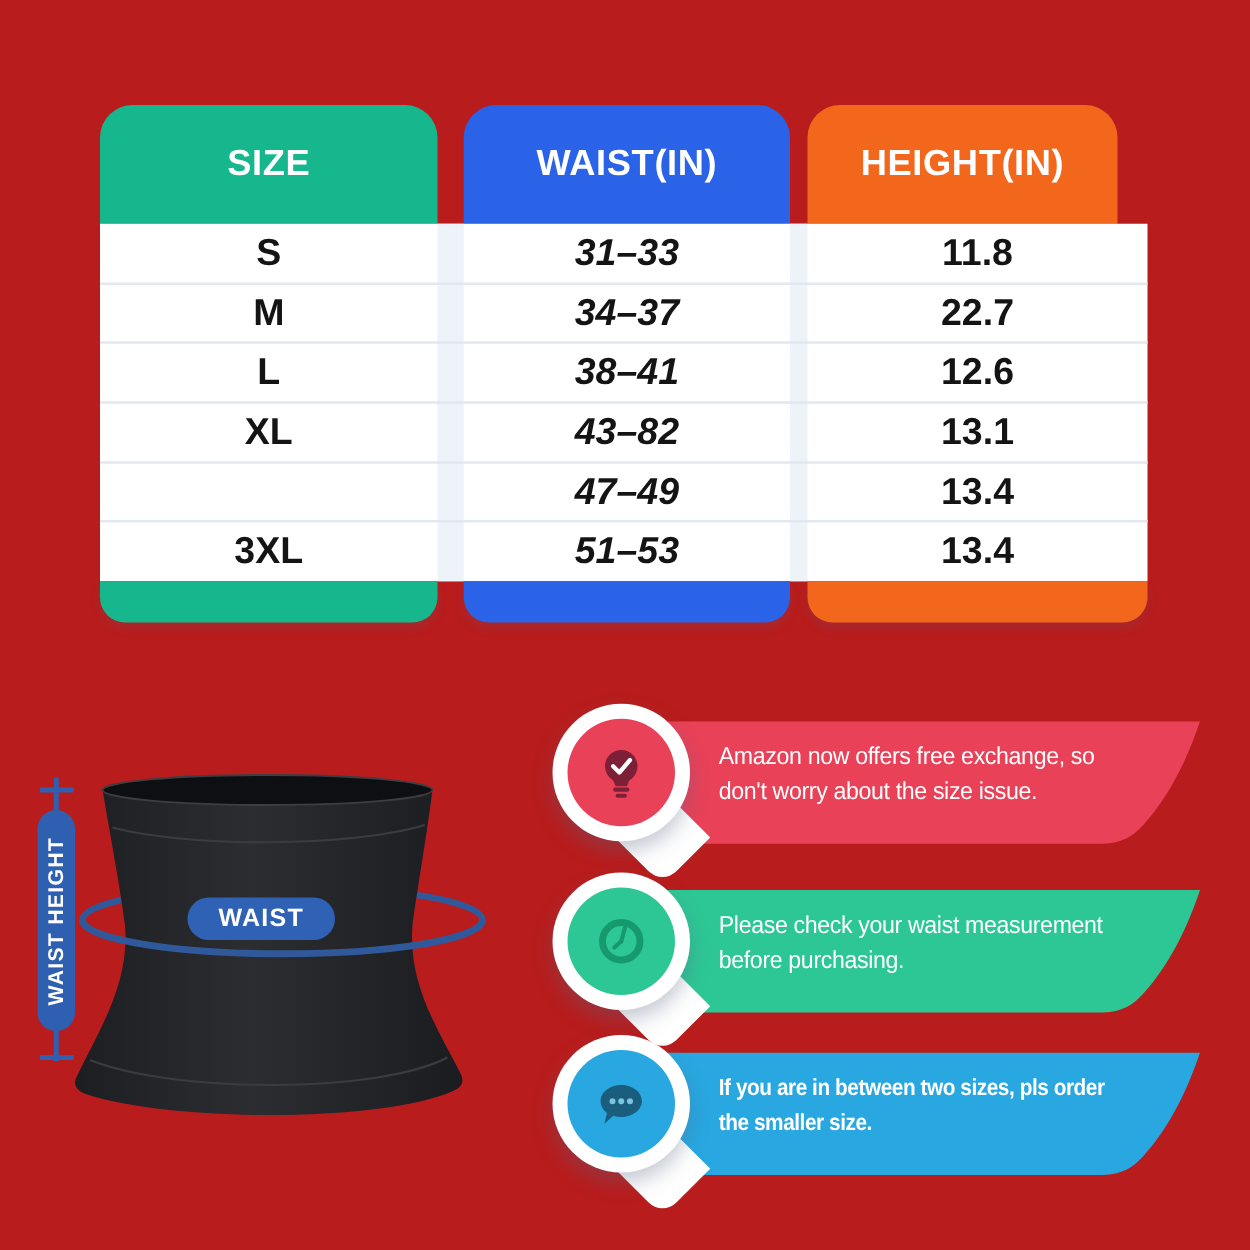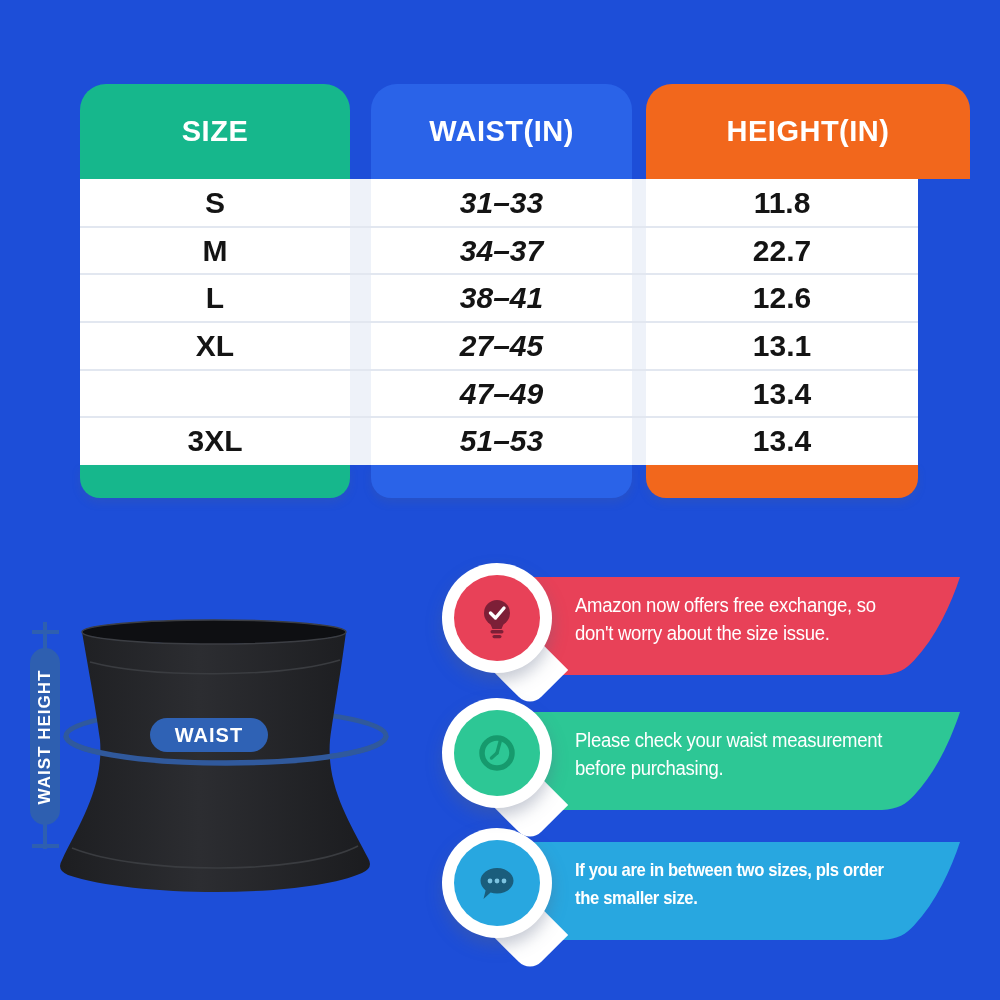--- a/index.html
+++ b/index.html
@@ -1,25 +1,25 @@
 <!DOCTYPE html>
 <html><head>
 <meta charset="utf-8">
 <style>
   html,body{margin:0;padding:0;background:#e9eff8;}
-  .canvas{position:relative;width:1000px;height:1000px;background:#1d4ed8;overflow:hidden;
+  .canvas{position:relative;width:1000px;height:1000px;background:#b91c1c;overflow:hidden;
           font-family:"Liberation Sans",sans-serif;}
 
   
   .tbl-header{position:absolute;top:84px;height:95px;border-radius:26px 26px 0 0;
               display:flex;align-items:center;justify-content:center;
               color:#fff;font-weight:700;font-size:29px;letter-spacing:.5px;}
   .hdr-0{left:80px;width:270px;background:#16b78c;}
   .hdr-1{left:371px;width:261px;background:#2a63e8;}
-  .hdr-2{left:646px;width:324px;background:#f2671c;}
+  .hdr-2{left:646px;width:248px;background:#f2671c;}
 
   .tbl-body{position:absolute;left:80px;top:179px;width:838px;height:286px;background:#ffffff;}
   .col-gap{position:absolute;top:0;height:286px;background:#eef2f9;}
   .gap-1{left:270px;width:21px;} .gap-2{left:552px;width:14px;}
   .row-sep{position:absolute;left:0;width:838px;height:2px;background:#e2e7f0;}
 
   .trow{position:absolute;left:0;width:838px;height:47.7px;display:grid;
         grid-template-columns:270px 21px 261px 14px 272px;}
   .tcell{display:flex;align-items:center;justify-content:center;
          font-weight:700;font-size:30px;color:#141414;}
@@ -96,21 +96,21 @@
       </div>
       <div class="row-sep" style="top:94.3px;"></div>
       <div class="trow" style="top:95.3px;">
         <div class="tcell c0">L</div>
         <div class="tcell c1">38–41</div>
         <div class="tcell c2">12.6</div>
       </div>
       <div class="row-sep" style="top:142px;"></div>
       <div class="trow" style="top:143px;text-align:right;">
         <div class="tcell c0">XL</div>
-        <div class="tcell c1">27–45</div>
+        <div class="tcell c1">43–82</div>
         <div class="tcell c2">13.1</div>
       </div>
       <div class="row-sep" style="top:189.7px;"></div>
       <div class="trow" style="top:190.7px;">
         <div class="tcell c1">47–49</div>
         <div class="tcell c2">13.4</div>
       </div>
       <div class="row-sep" style="top:237.3px;"></div>
       <div class="trow" style="top:238.3px;text-align:right;">
         <div class="tcell c0">3XL</div>

